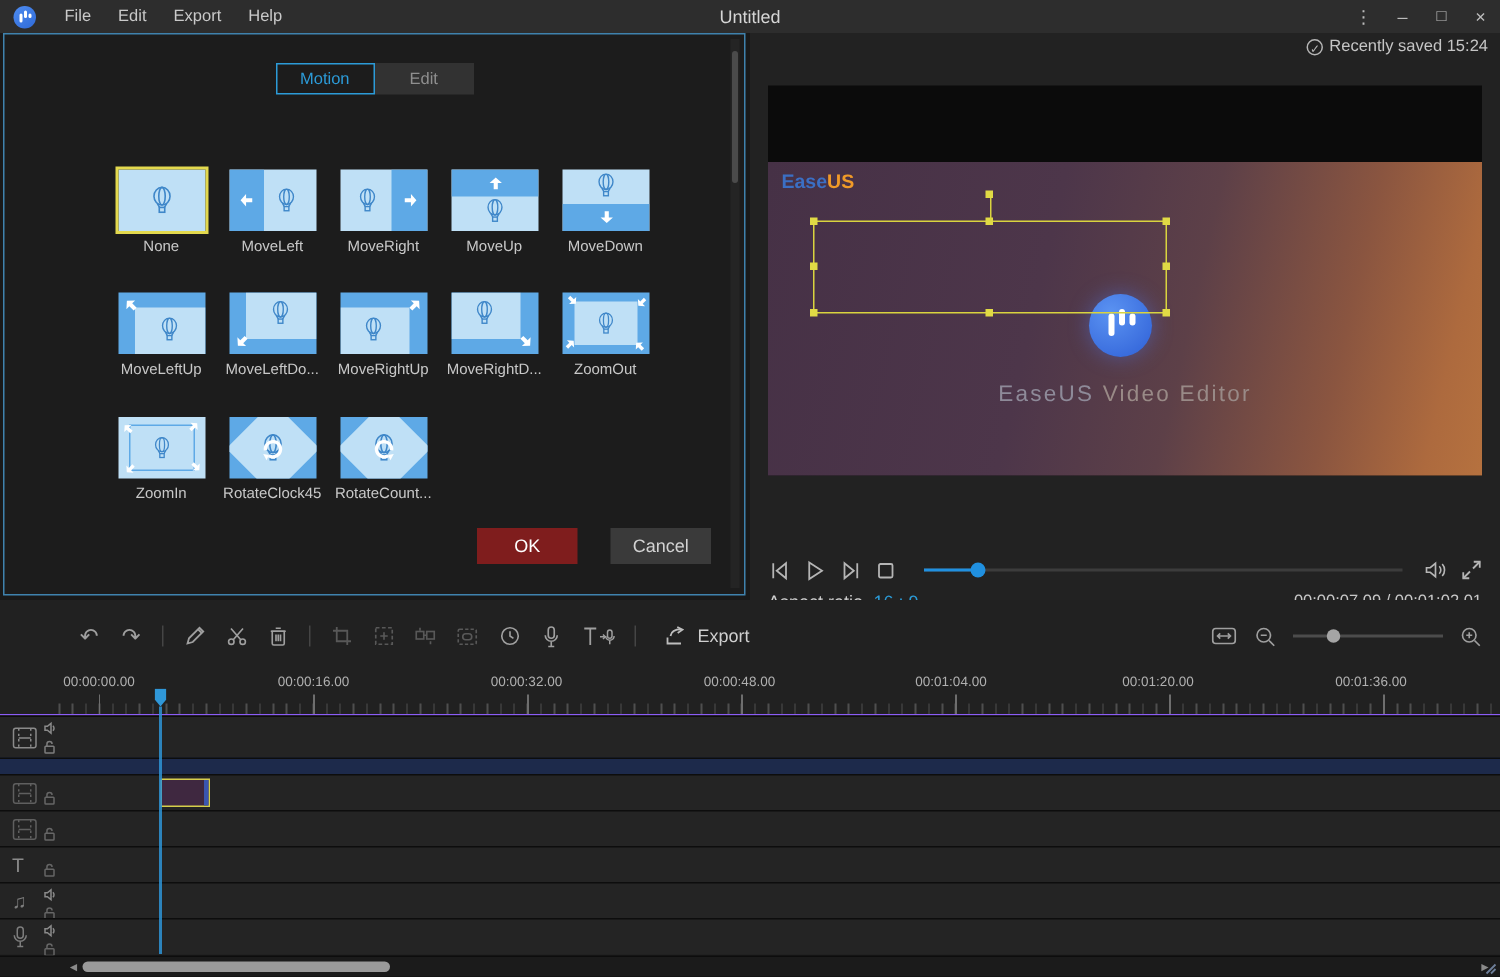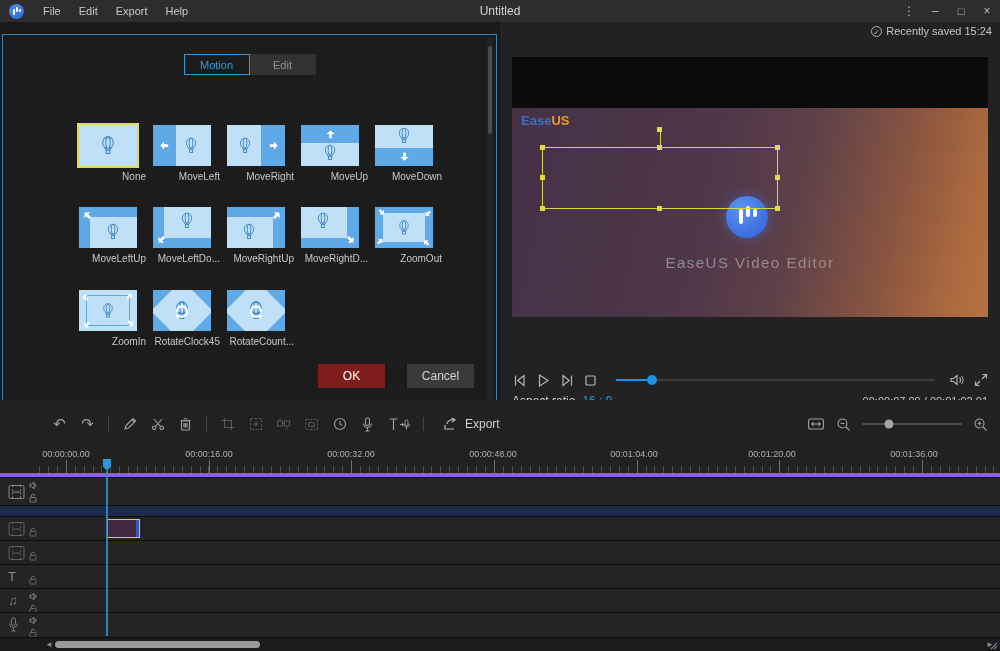--- a/index.html
+++ b/index.html
@@ -20,30 +20,30 @@
   .tb-title{position:absolute;left:0;right:0;text-align:center;font-size:12px;color:#d5d5d5;pointer-events:none;}
   .win-controls{margin-left:auto;display:flex;align-items:center;height:100%;z-index:2;}
   .win-btn{width:26px;height:100%;display:flex;align-items:center;justify-content:center;
            font-size:12px;color:#bbb;}
   .win-btn.maxi{font-size:11px}
 
   
   .main{position:absolute;left:0;top:22px;width:1000px;height:378px;background:#191919;}
 
   
-  .motion-panel{position:absolute;left:2px;top:12px;width:495px;height:375px;background:#1c1c1c;
+  .motion-panel{position:absolute;left:2px;top:0px;width:495px;height:375px;background:#1c1c1c;
                 border:1px solid #3f82ad;box-sizing:border-box;}
   .tabs{position:absolute;left:50%;top:19px;transform:translateX(-50%);display:flex;}
   .tab{width:66px;height:21px;display:flex;align-items:center;justify-content:center;
        font-size:11px;box-sizing:border-box;}
   .tab.active{color:#2c9bd8;border:1px solid #2c9bd8;background:#1c1c1c;}
   .tab.inactive{color:#8f8f8f;background:#323232;}
 
   .preset-grid{position:absolute;left:66px;top:66px;width:400px;}
-  .preset{position:absolute;width:77px;text-align:right;}
+  .preset{position:absolute;width:77px;text-align:center;}
   .thumb{width:58px;height:41px;margin:0 auto;background:#bfe0f6;position:relative;overflow:hidden;box-sizing:border-box;}
   .preset.sel .thumb{outline:2px solid #e3d94e;}
   .plabel{margin-top:5px;font-size:10px;color:#c8c8c8;white-space:nowrap;}
   .balloon{position:absolute;left:50%;top:50%;transform:translate(-50%,-50%);}
   .ar{position:absolute;width:11px;height:11px;}
   .ar-l{transform:rotate(180deg)} .ar-u{transform:rotate(-90deg)} .ar-d{transform:rotate(90deg)}
   .ar-ul{transform:rotate(-135deg)} .ar-ur{transform:rotate(-45deg)}
   .ar-dl{transform:rotate(135deg)} .ar-dr{transform:rotate(45deg)}
   
   .v-left::before{content:"";position:absolute;left:0;top:0;bottom:0;width:40%;background:#5ea9e6;}
@@ -122,21 +122,21 @@
               padding-left:52px;box-sizing:border-box;gap:13px;}
   .ticon{width:15px;display:flex;justify-content:center;align-items:center;color:#9f9f9f;font-size:15px;}
   .ticon.dim{color:#585858;}
   .tdivider{width:1px;height:14px;background:#454545;}
   .export-group{display:flex;align-items:center;gap:6px;margin-left:6px;}
   .export-label{font-size:12px;color:#cfcfcf;}
   .tl-zoom{position:absolute;right:12px;top:8px;height:32px;display:flex;align-items:center;gap:11px;}
   .zslider{width:100px;height:2px;background:#4c4c4c;position:relative;}
   .zthumb{position:absolute;top:50%;width:9px;height:9px;border-radius:50%;background:#a5a5a5;transform:translate(-50%,-50%);}
 
-  .ruler{position:absolute;left:0;top:47px;width:1000px;height:30px;border-bottom:4px solid #8b5cf6;box-sizing:border-box;}
+  .ruler{position:absolute;left:0;top:47px;width:1000px;height:30px;border-bottom:1px solid #8b5cf6;box-sizing:border-box;}
   .rlabel{position:absolute;top:2px;transform:translateX(-50%);font-size:9px;color:#b0b0b0;white-space:nowrap;}
   .ticks-minor{position:absolute;left:36px;right:4px;bottom:0;height:7px;
      background:repeating-linear-gradient(90deg,#4e4e4e 0 1px,transparent 1px 8.92px);background-position:3px 0;}
   .ticks-major{position:absolute;left:36px;right:4px;bottom:0;height:13px;
      background:repeating-linear-gradient(90deg,#6e6e6e 0 1px,transparent 1px 142.7px);background-position:30px 0;}
 
   .track{position:absolute;left:0;width:1000px;background:#242424;border-top:1px solid #0d0d0d;box-sizing:border-box;}
   .gutter{position:absolute;left:0;top:0;bottom:0;width:36px;display:flex;align-items:center;}
   .g-main{margin-left:8px;}
   .g-side{position:absolute;left:29px;display:flex;flex-direction:column;gap:3px;}

